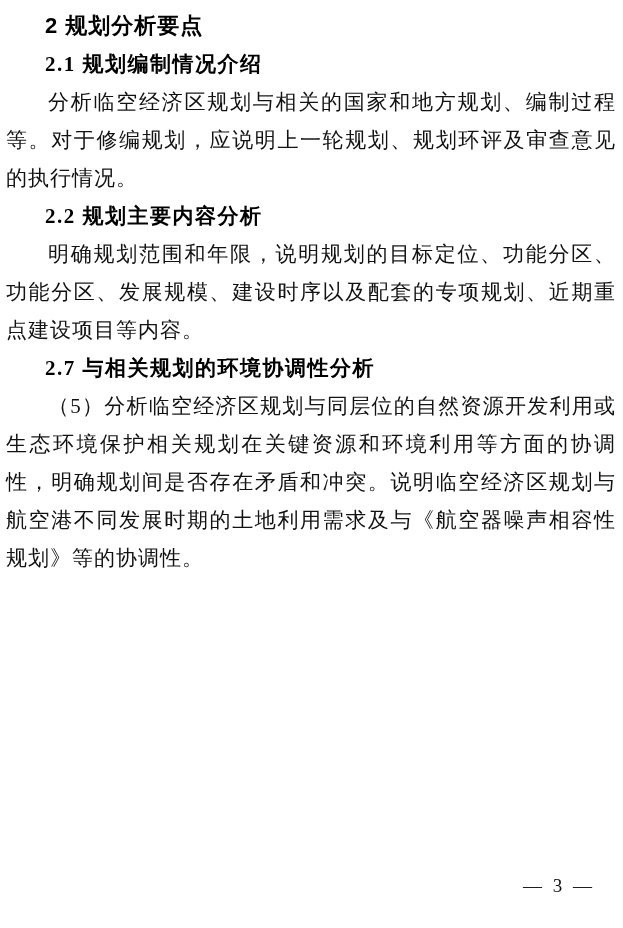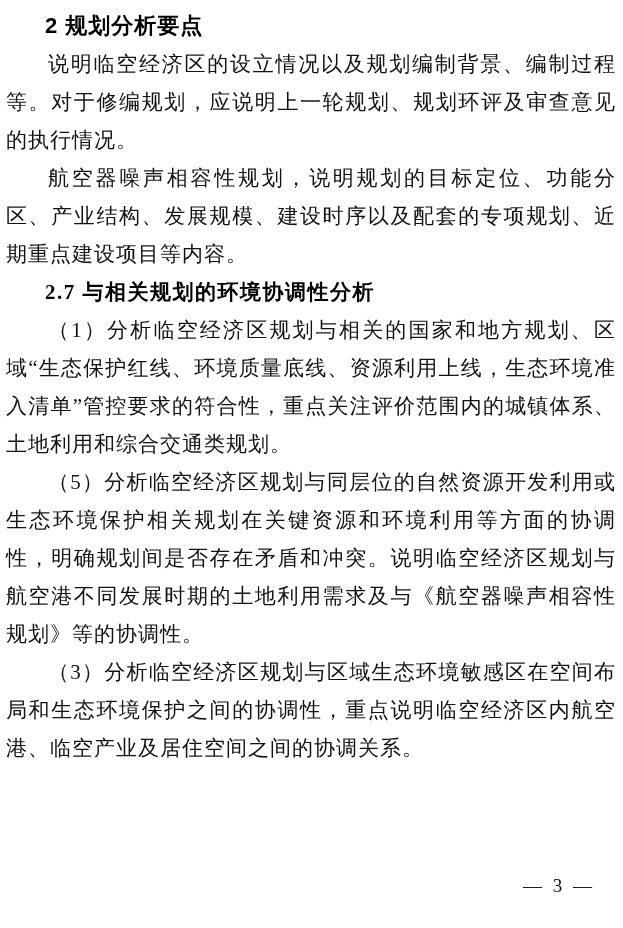--- a/index.html
+++ b/index.html
@@ -59,30 +59,30 @@
     white-space: nowrap;
   }
 </style>
 </head>
 <body>
 
 <div class="page">
 
   <h1 class="chapter-heading">2 规划分析要点</h1>
 
+  <h2 class="section-title">2.1 规划编制情况介绍</h2>
 
-  <p class="body-paragraph">说明临空经济区的设立情况以及规划编制背景、编制过程等。对于修编规划，应说明上一轮规划、规划环评及审查意见的执行情况。</p>
+  <p class="body-paragraph">分析临空经济区规划与相关的国家和地方规划、编制过程等。对于修编规划，应说明上一轮规划、规划环评及审查意见的执行情况。</p>
 
 
+  <h2 class="section-title">2.2 规划主要内容分析</h2>
 
-  <p class="body-paragraph">航空器噪声相容性规划，说明规划的目标定位、功能分区、产业结构、发展规模、建设时序以及配套的专项规划、近期重点建设项目等内容。</p>
+  <p class="body-paragraph">明确规划范围和年限，说明规划的目标定位、功能分区、功能分区、发展规模、建设时序以及配套的专项规划、近期重点建设项目等内容。</p>
 
   <h2 class="section-title">2.7 与相关规划的环境协调性分析</h2>
 
-  <p class="body-paragraph">（1）分析临空经济区规划与相关的国家和地方规划、区域“生态保护红线、环境质量底线、资源利用上线，生态环境准入清单”管控要求的符合性，重点关注评价范围内的城镇体系、土地利用和综合交通类规划。</p>
 
   <p class="body-paragraph">（5）分析临空经济区规划与同层位的自然资源开发利用或生态环境保护相关规划在关键资源和环境利用等方面的协调性，明确规划间是否存在矛盾和冲突。说明临空经济区规划与航空港不同发展时期的土地利用需求及与《航空器噪声相容性规划》等的协调性。</p>
 
-  <p class="body-paragraph">（3）分析临空经济区规划与区域生态环境敏感区在空间布局和生态环境保护之间的协调性，重点说明临空经济区内航空港、临空产业及居住空间之间的协调关系。</p>
 
   <div class="page-number">— 3 —</div>
 
 </div>
 
 </body></html>

